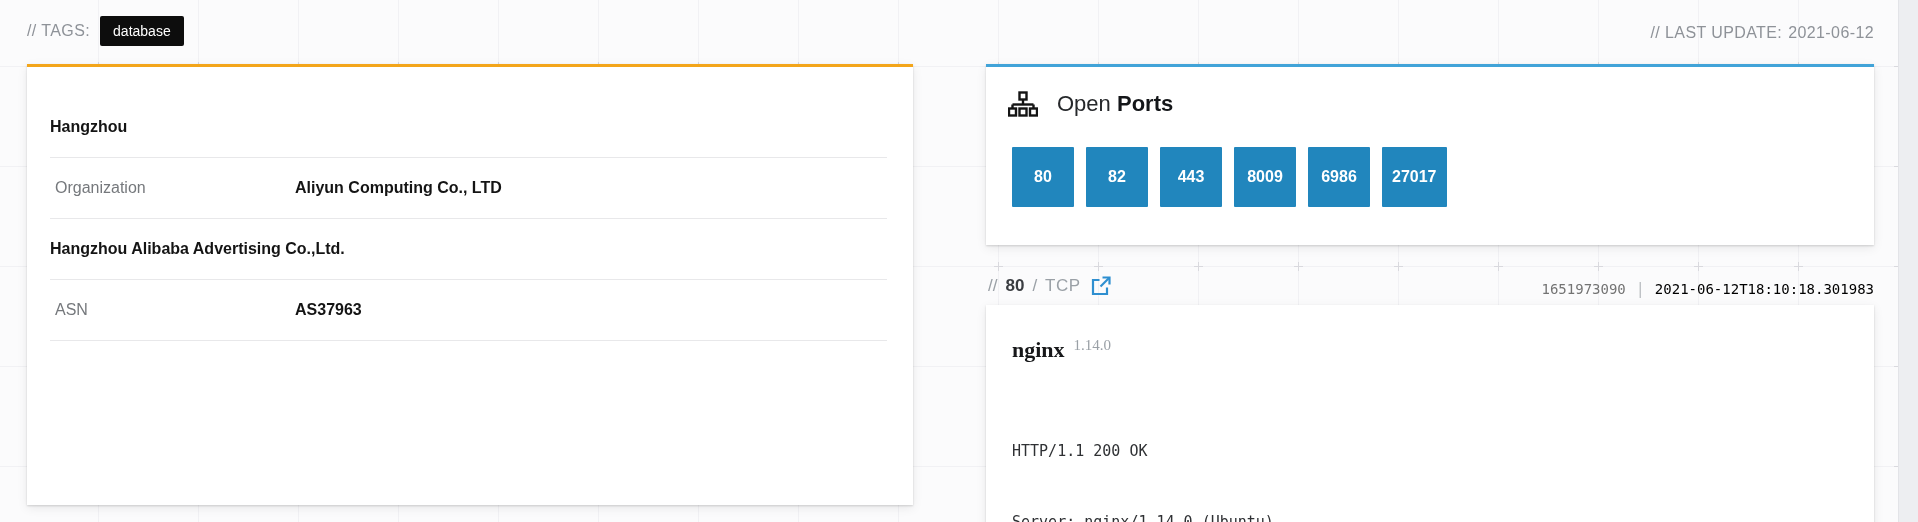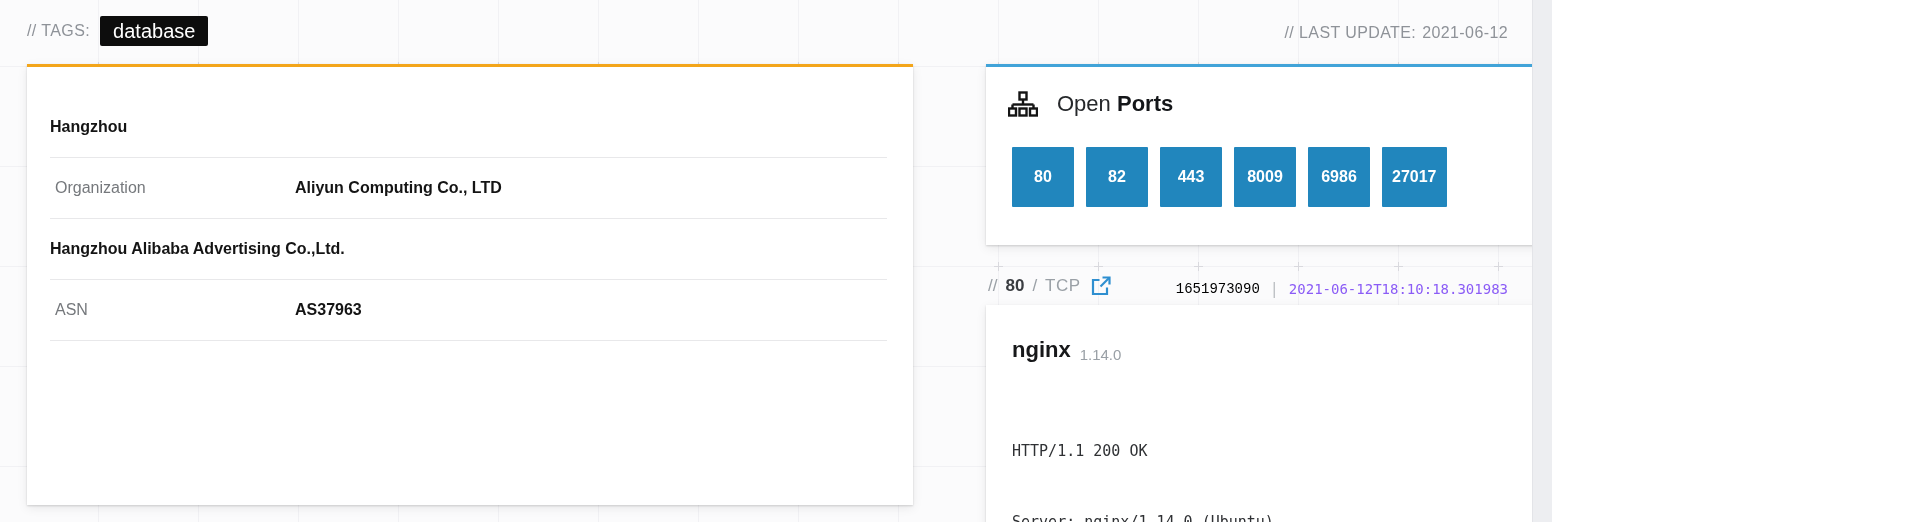--- a/index.html
+++ b/index.html
@@ -1,18 +1,18 @@
 <!DOCTYPE html>
 <html><head>
 <meta charset="utf-8">
 <style>
   html,body{margin:0;padding:0;}
   .page{
     position:relative;
-    width:1552px;height:522px;
+    width:1918px;height:522px;
     background:#fbfbfc;
     overflow:hidden;
     font-family:"Liberation Sans", sans-serif;
     color:#1a1a1a;
   }
   
   .grid-layer{
     position:absolute;inset:0;z-index:0;
     background-image:
       linear-gradient(to right, #f1f1f4 1px, transparent 1px),
@@ -30,21 +30,21 @@
   }
   
   .tags-row{
     position:absolute;left:27px;top:14px;height:34px;
     display:flex;align-items:center;gap:10px;z-index:2;
   }
   .meta-gray{
     color:#8e9298;font-size:16px;letter-spacing:.4px;white-space:nowrap;
   }
   .tag-badge{
-    background:#0d0d0d;color:#ffffff;font-size:20px;
+    background:#0d0d0d;color:#ffffff;font-size:14px;
     padding:6px 13px;border-radius:2px;line-height:18px;cursor:pointer;
   }
   .last-update{
     position:absolute;right:44px;top:24px;z-index:2;
     display:flex;gap:6px;
   }
   
   .card{
     position:absolute;background:#ffffff;z-index:1;
     box-shadow:0 1px 2px rgba(0,0,0,.15), 0 3px 10px rgba(0,0,0,.08);
@@ -83,25 +83,25 @@
   }
   .psh-slash{color:#9aa0a6;}
   .psh-port{color:#3a3d41;font-weight:bold;}
   .psh-proto{color:#9aa0a6;letter-spacing:.5px;}
   .external-link{display:inline-flex;margin-left:2px;cursor:pointer;color:#2e8fd0;}
   .port-section-meta{
     position:absolute;right:44px;top:280px;z-index:2;
     display:flex;align-items:center;gap:10px;
     font-family:"DejaVu Sans Mono", monospace;font-size:14px;
   }
-  .crc-link{color:#000000;cursor:pointer;text-decoration:none;font-family:Liberation Mono, monospace;}
+  .crc-link{color:#737373;cursor:pointer;text-decoration:none;}
   .meta-pipe{color:#b9bcc0;font-size:15px;}
-  .meta-timestamp{color:#8b5cf6;}
-  
-  .service-title-row{display:flex;align-items:flex-end;gap:9px;padding:32px 26px 0 26px;}
+  .meta-timestamp{color:#000000;}
+  
+  .service-title-row{display:flex;align-items:flex-start;gap:9px;padding:32px 26px 0 26px;font-family:Liberation Serif, serif;}
   .service-name{font-size:22px;font-weight:bold;color:#17181a;}
   .service-version{font-size:15px;color:#9aa0a6;}
   .banner{
     margin:30px 26px 0 26px;
     font-family:"DejaVu Sans Mono", monospace;
     font-size:15px;line-height:23.5px;color:#2f3134;white-space:pre;
   }
 </style>
 </head>
 <body>

